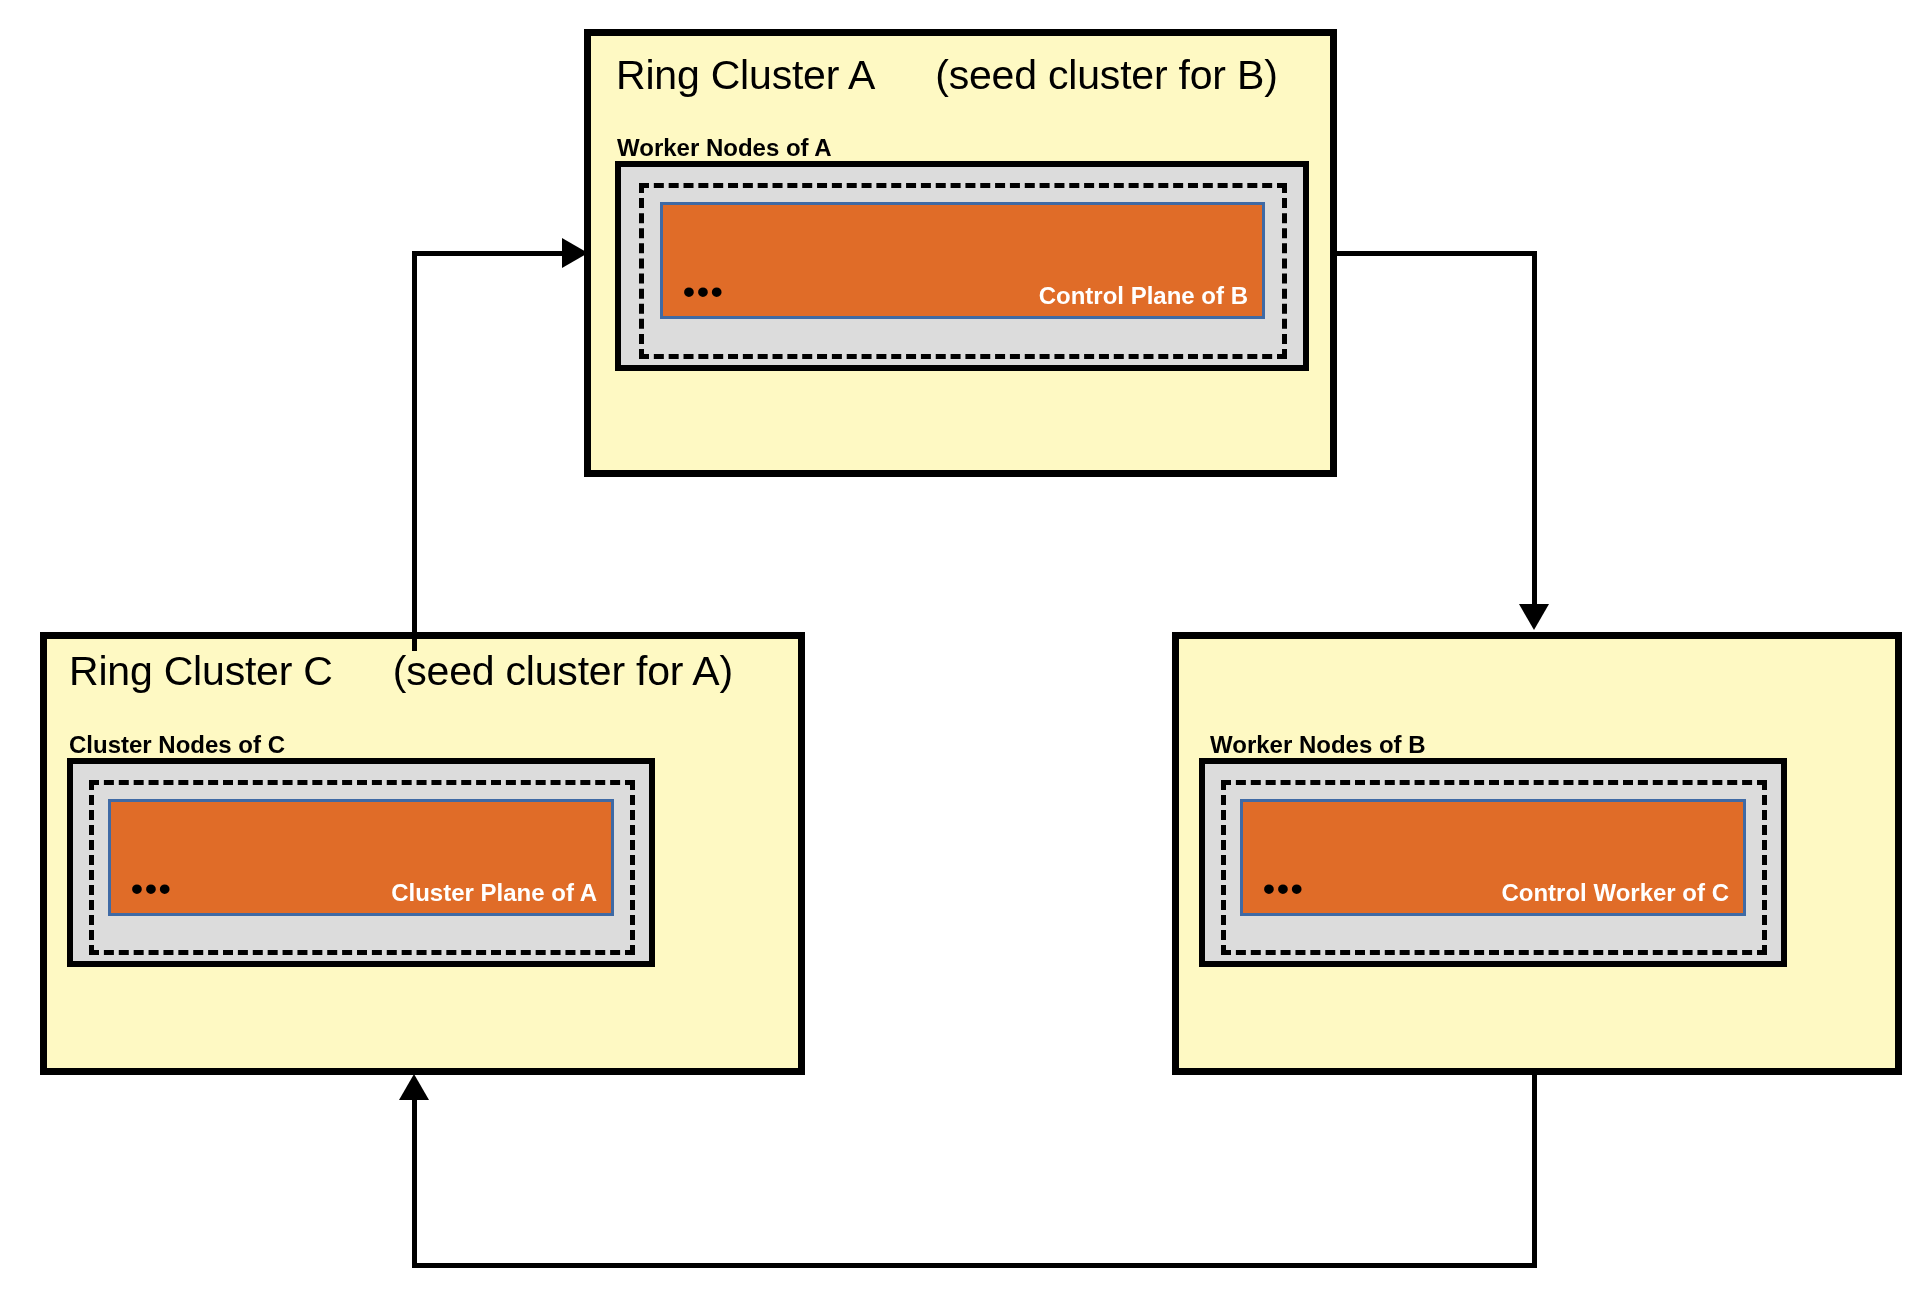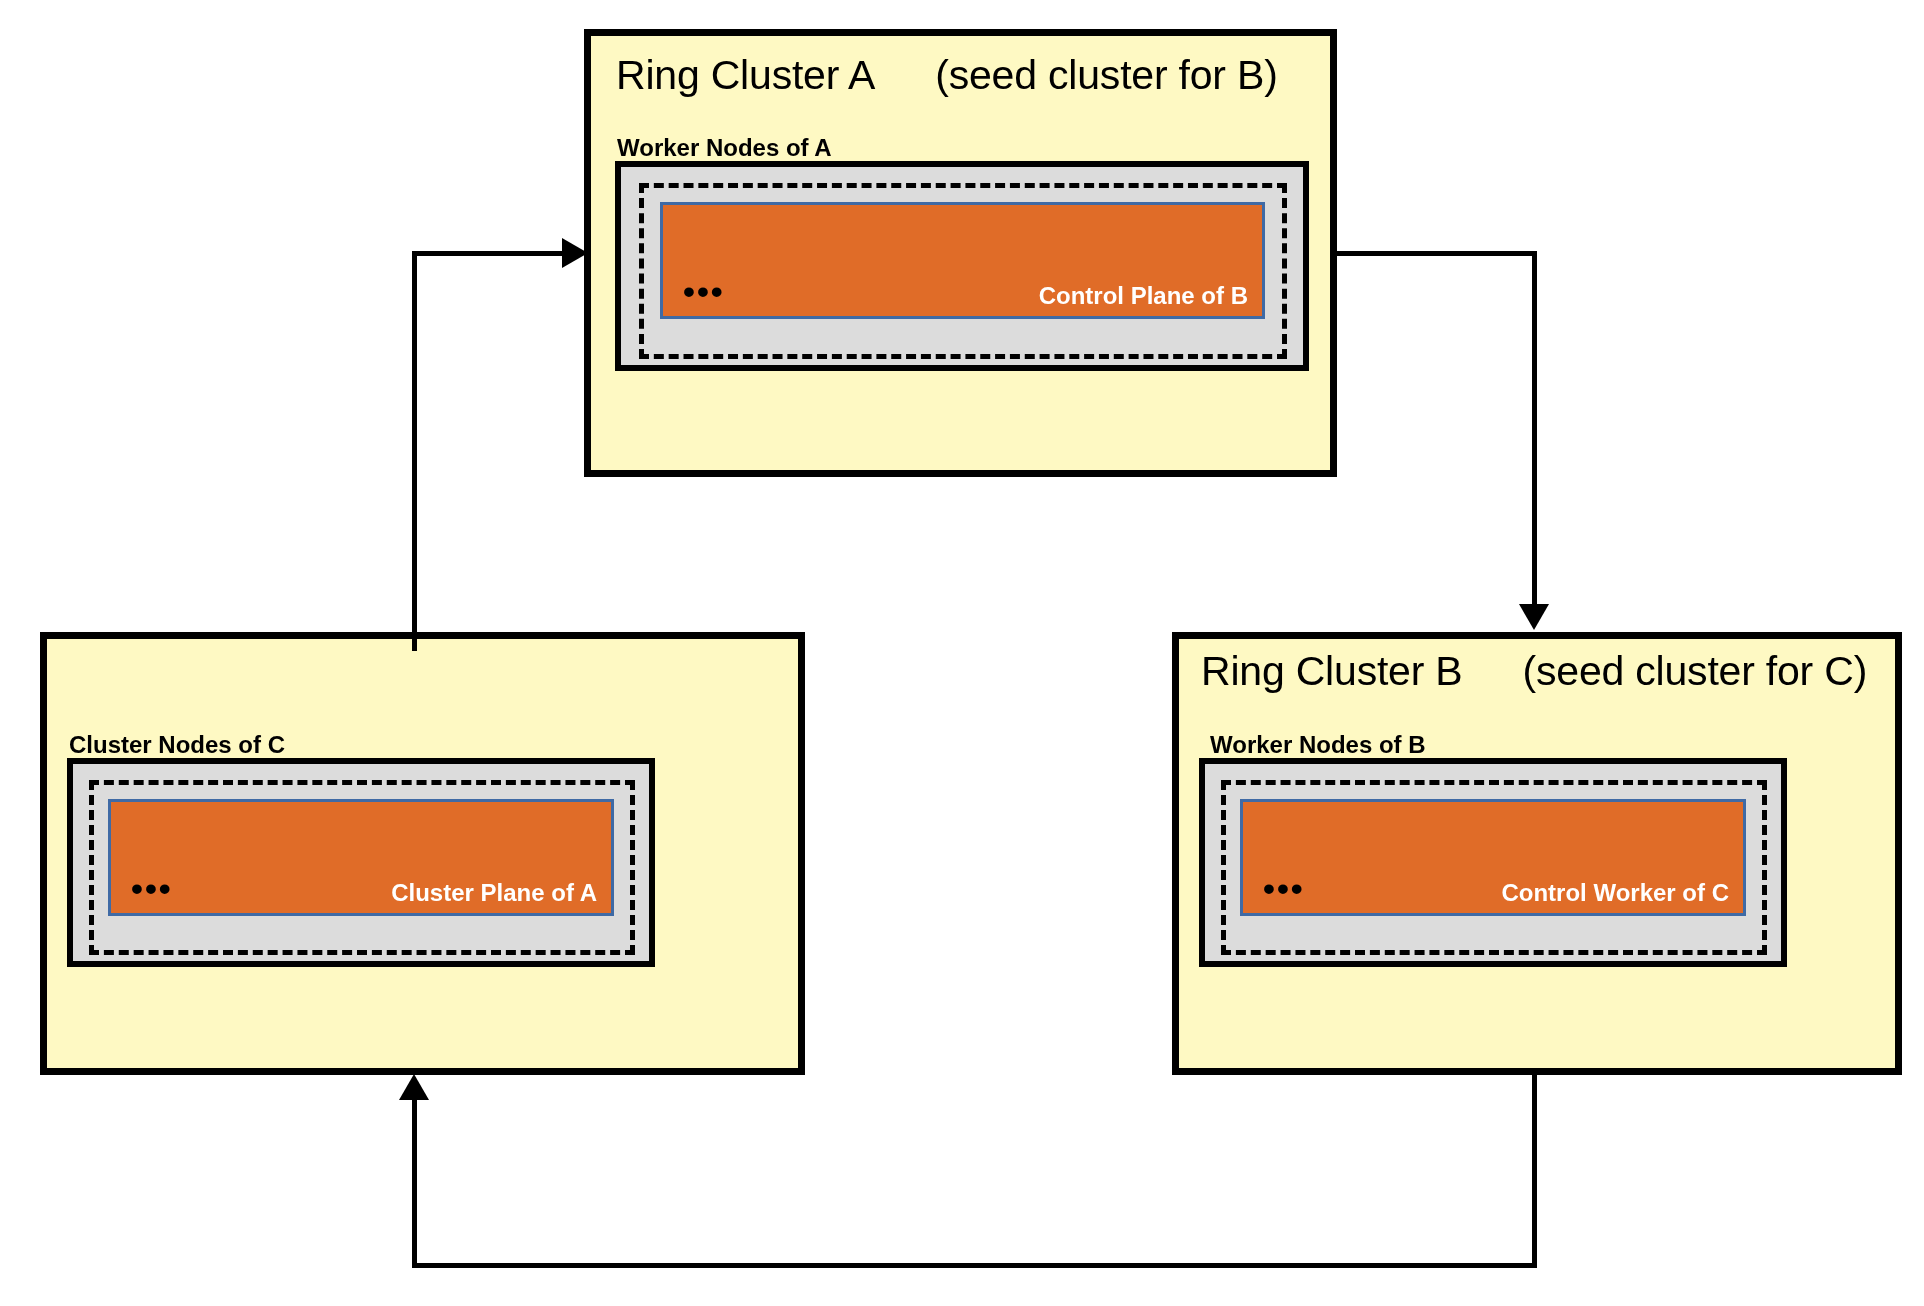--- a/index.html
+++ b/index.html
@@ -138,36 +138,36 @@
       <div class="dashed-band" style="left:18px; top:16px; width:648px; height:176px;">
         <div class="control-plane" style="left:16px; top:14px; width:605px; height:117px;">
           <span class="cp-dots">•••</span>
           <span class="cp-label">Control Plane of B</span>
         </div>
       </div>
     </div>
   </div>
 
   <div class="cluster" style="left:40px; top:632px; width:765px; height:443px;">
+    <div class="cluster-title" style="left:22px; top:9px;">
+      <span>Ring Cluster C</span><span class="seed">(seed cluster for A)</span>
+    </div>
     <div class="worker-label" style="left:22px; top:92px;">Cluster Nodes of C</div>
 
     <div class="worker-band" style="left:20px; top:119px; width:588px; height:209px;">
       <div class="dashed-band" style="left:16px; top:16px; width:546px; height:175px;">
         <div class="control-plane" style="left:14px; top:14px; width:506px; height:117px;">
           <span class="cp-dots">•••</span>
           <span class="cp-label">Cluster Plane of A</span>
         </div>
       </div>
     </div>
   </div>
 
   <div class="cluster" style="left:1172px; top:632px; width:730px; height:443px;">
-    <div class="cluster-title" style="left:22px; top:9px;">
-      <span>Ring Cluster B</span><span class="seed">(seed cluster for C)</span>
-    </div>
     <div class="worker-label" style="left:31px; top:92px;">Worker Nodes of B</div>
 
     <div class="worker-band" style="left:20px; top:119px; width:588px; height:209px;">
       <div class="dashed-band" style="left:16px; top:16px; width:546px; height:175px;">
         <div class="control-plane" style="left:14px; top:14px; width:506px; height:117px;">
           <span class="cp-dots">•••</span>
           <span class="cp-label">Control Worker of C</span>
         </div>
       </div>
     </div>

